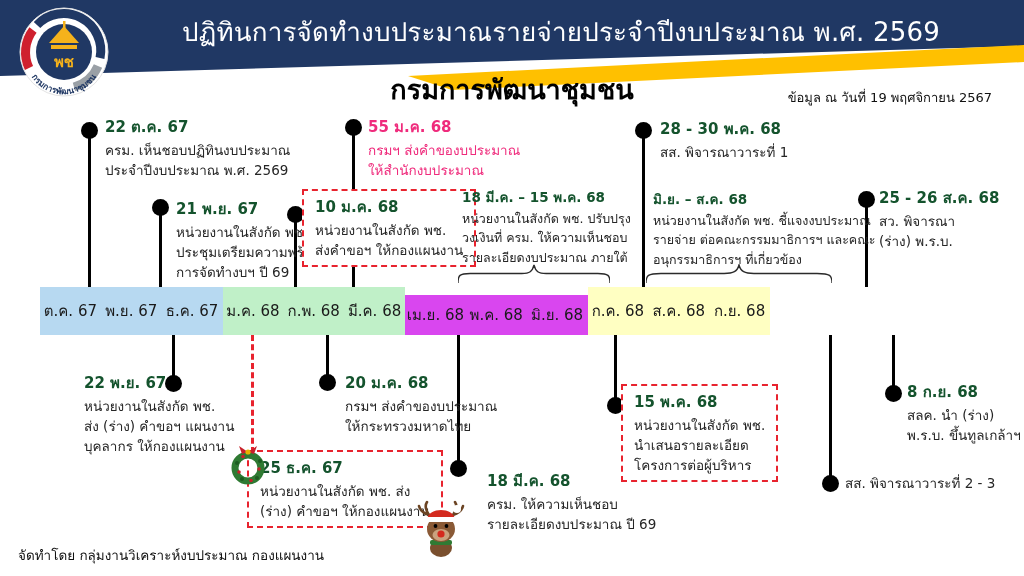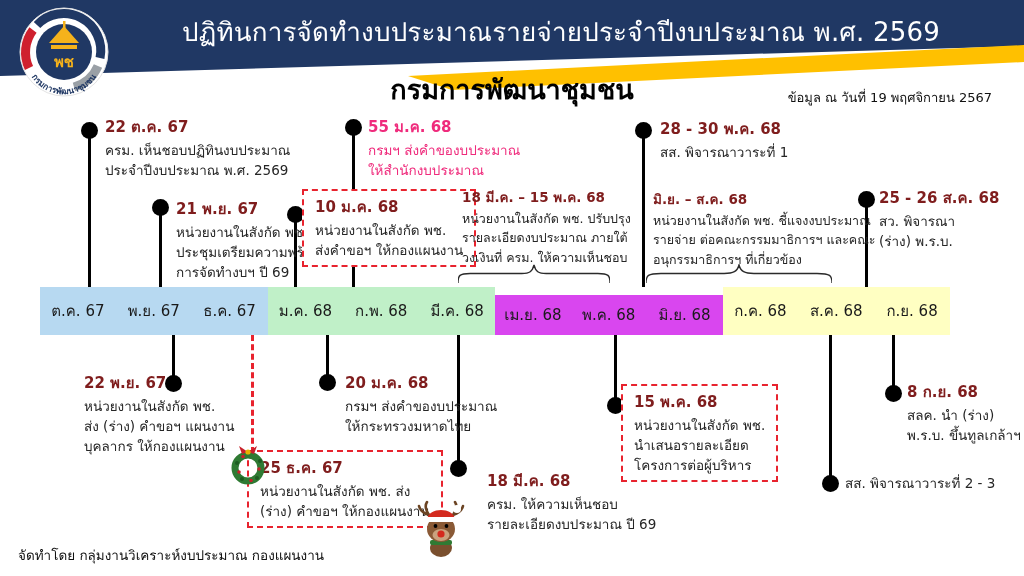--- a/index.html
+++ b/index.html
@@ -15,31 +15,31 @@
   }
   
   .hdr-svg{position:absolute;left:0;top:0;}
   .hdr-title{position:absolute;left:112px;right:14px;top:11px;text-align:center;
     color:#fff;font-weight:normal;font-size:26px;letter-spacing:.2px;}
   .hdr-sub{position:absolute;left:0;right:0;top:68px;text-align:center;
     color:#000;font-weight:bold;font-size:27px;}
   .hdr-note{position:absolute;right:32px;top:87px;font-size:13px;color:#111;}
   .logo{position:absolute;left:14px;top:5px;z-index:5;}
   
-  .bar{position:absolute;left:40px;top:287px;width:910px;height:48px;display:flex;z-index:1;border-radius:22px;}
+  .bar{position:absolute;left:40px;top:287px;width:730px;height:48px;display:flex;z-index:1;border-radius:22px;}
   .sec{flex:1 1 0;display:flex;}
   .sec span{flex:1 1 0;display:flex;align-items:center;justify-content:center;
     font-size:15px;color:#1a1a1a;}
   
   .conn{position:absolute;width:3px;background:#000;z-index:0;}
   .conn-red{position:absolute;width:0;border-left:3px dashed var(--red);z-index:0;}
   .dot{position:absolute;width:17px;height:17px;border-radius:50%;background:#000;z-index:2;}
   
   .ann{position:absolute;color:var(--ink);font-size:13.5px;line-height:1.5;white-space:nowrap;z-index:3;}
-  .ann .date{font-weight:bold;color:#7f1d1d;font-size:15px;margin-bottom:1px;}
+  .ann .date{font-weight:bold;color:#14532d;font-size:15px;margin-bottom:1px;}
   .ann.small{font-size:12.5px;line-height:1.55;}
   .ann.pink,.ann.pink .date{color:var(--pink);}
   .redbox{border:2.5px dashed var(--red);padding:5px 11px;background:#fff;}
   .brace{position:absolute;z-index:2;}
   .deco{position:absolute;z-index:6;}
   .footer{position:absolute;left:18px;top:544px;font-size:13.5px;color:#111;z-index:3;}
 </style>
 </head>
 <body>
 
@@ -159,22 +159,22 @@
 
 <div class="ann pink" style="left:368px;top:116px">
   <div class="date">55 ม.ค. 68</div>
   <div>กรมฯ ส่งคำของบประมาณ</div>
   <div>ให้สำนักงบประมาณ</div>
 </div>
 
 <div class="ann small" style="left:462px;top:187px">
   <div class="date" style="font-size:13.5px">18 มี.ค. – 15 พ.ค. 68</div>
   <div>หน่วยงานในสังกัด พช. ปรับปรุง</div>
+  <div>วงเงินที่ ครม. ให้ความเห็นชอบ</div>
   <div>รายละเอียดงบประมาณ ภายใต้</div>
-  <div>วงเงินที่ ครม. ให้ความเห็นชอบ</div>
 </div>
 
 <div class="ann" style="left:660px;top:118px">
   <div class="date">28 - 30 พ.ค. 68</div>
   <div>สส. พิจารณาวาระที่ 1</div>
 </div>
 
 <div class="ann small" style="left:653px;top:189px">
   <div class="date" style="font-size:13.5px">มิ.ย. – ส.ค. 68</div>
   <div>หน่วยงานในสังกัด พช. ชี้แจงงบประมาณ</div>

